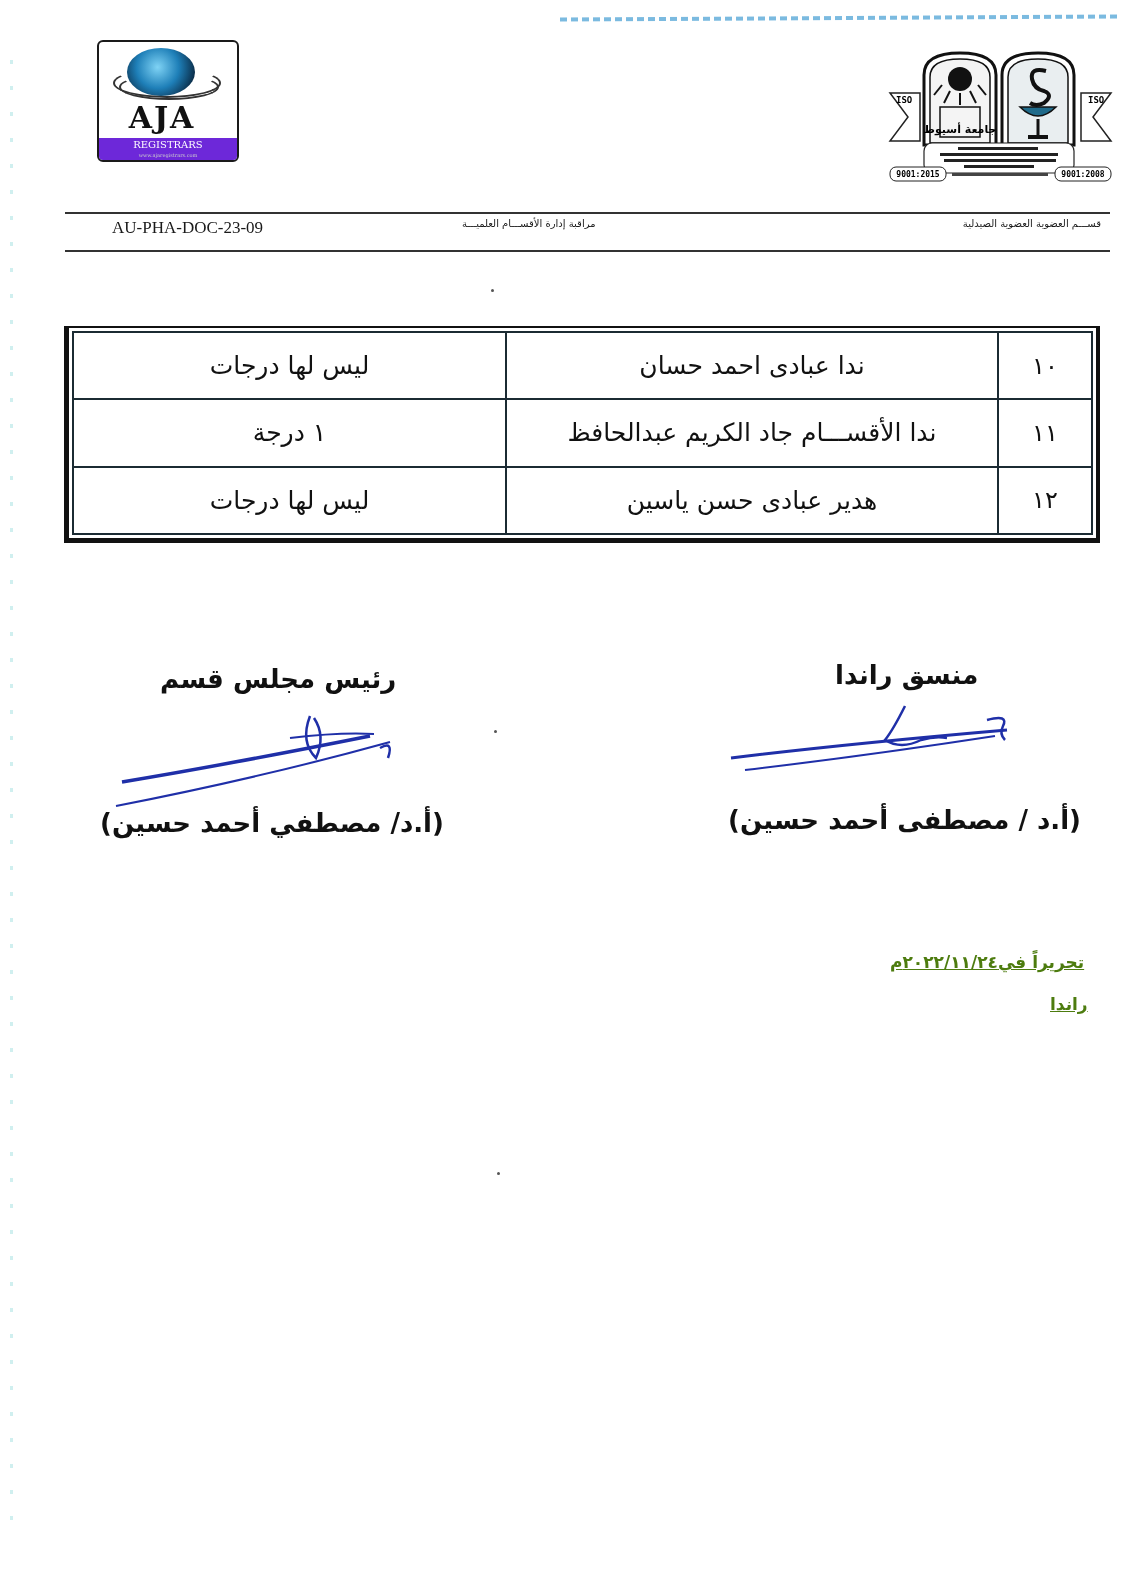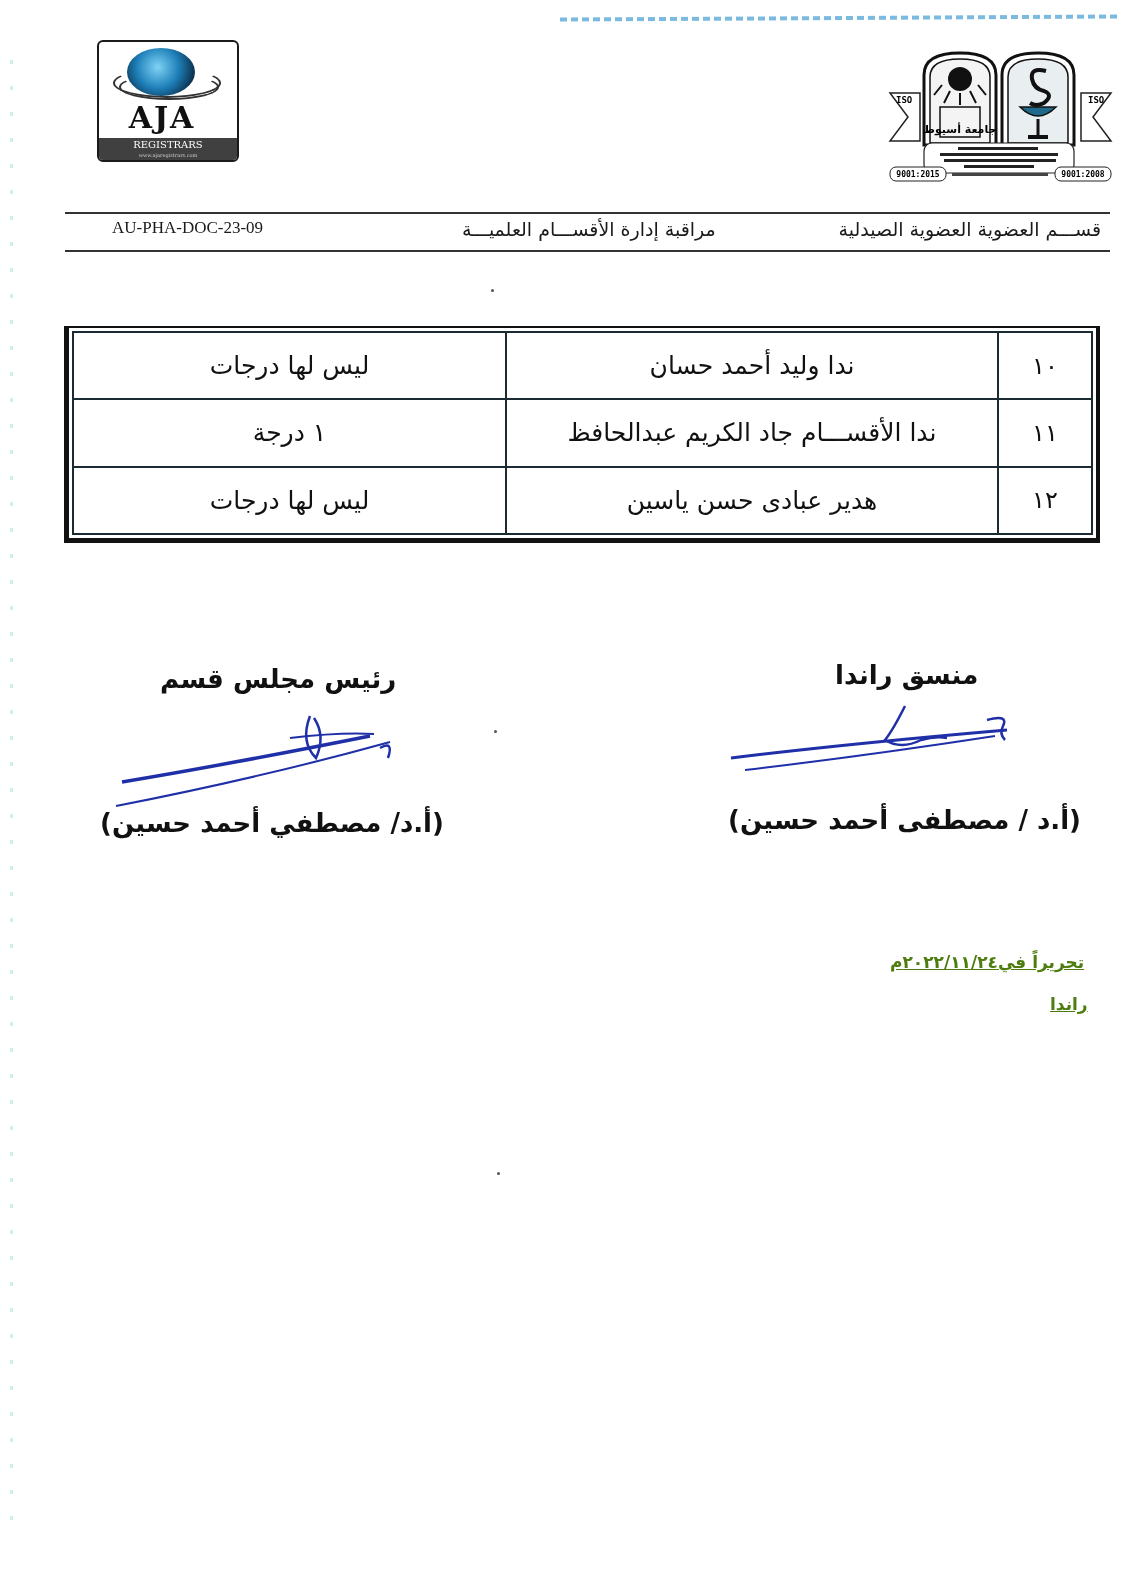--- a/index.html
+++ b/index.html
@@ -28,33 +28,33 @@
     .aja-globe {
       position: absolute; left: 28px; top: 6px; width: 68px; height: 48px; border-radius: 50%;
       background: radial-gradient(circle at 45% 40%, #7fd3f5 0%, #1e7fb8 45%, #0b2e4a 80%);
     }
     .aja-ring { position: absolute; border: 2px solid #333; border-radius: 50%; border-top-color: transparent; }
     .aja-text {
       position: absolute; left: 0; right: 12px; top: 58px; text-align: center;
       font-family: "DejaVu Serif", serif; font-size: 30px; font-weight: bold; letter-spacing: 2px; color: #111;
     }
     .aja-band {
-      position: absolute; left: 0; right: 0; bottom: 0; height: 22px; background: #404040; color: #fff;
+      position: absolute; left: 0; right: 0; bottom: 0; height: 22px; background: #6d28d9; color: #fff;
       text-align: center; font-family: "DejaVu Serif", serif; font-size: 10px; line-height: 14px;
     }
     .aja-band small { display: block; font-size: 5px; line-height: 6px; color: #ccc; }
 
     
     .uni-logo { left: 888px; top: 45px; width: 225px; height: 140px; }
 
     
     .rule { left: 65px; width: 1045px; height: 2px; background: #333; }
     .rule-top { top: 212px; }
     .rule-bottom { top: 250px; }
-    .hdr { top: 218px; font-size: 19px; color: #1a1a1a; }
+    .hdr { top: 218px; font-size: 10px; color: #1a1a1a; }
     .hdr-code { left: 112px; font-family: "Liberation Serif", serif; font-size: 17px; }
     .hdr-mid { left: 462px; direction: rtl; }
     .hdr-right { right: 24px; direction: rtl; }
 
     .dot { width: 3px; height: 3px; border-radius: 50%; background: #555; }
 
     
     .table-wrap {
       left: 64px; top: 326px; width: 1036px; height: 217px;
       border: 2px solid #111; border-left-width: 5px; border-bottom-width: 5px; border-right-width: 4px;
@@ -142,21 +142,21 @@
 <div class="abs hdr hdr-right">قســـم العضوية العضوية الصيدلية</div>
 <div class="abs rule rule-bottom"></div>
 
 <div class="abs dot" style="left:491px;top:289px;"></div>
 
 <div class="abs table-wrap">
   <table class="grades">
     <tbody>
         <tr>
       <td class="num">١٠</td>
-      <td class="name">ندا وليد أحمد حسان</td>
+      <td class="name">ندا عبادى احمد حسان</td>
       <td class="grade">ليس لها درجات</td>
     </tr>
     <tr>
       <td class="num">١١</td>
       <td class="name">ندا الأقســـام جاد الكريم عبدالحافظ</td>
       <td class="grade">١ درجة</td>
     </tr>
     <tr>
       <td class="num">١٢</td>
       <td class="name">هدير عبادى حسن ياسين</td>

